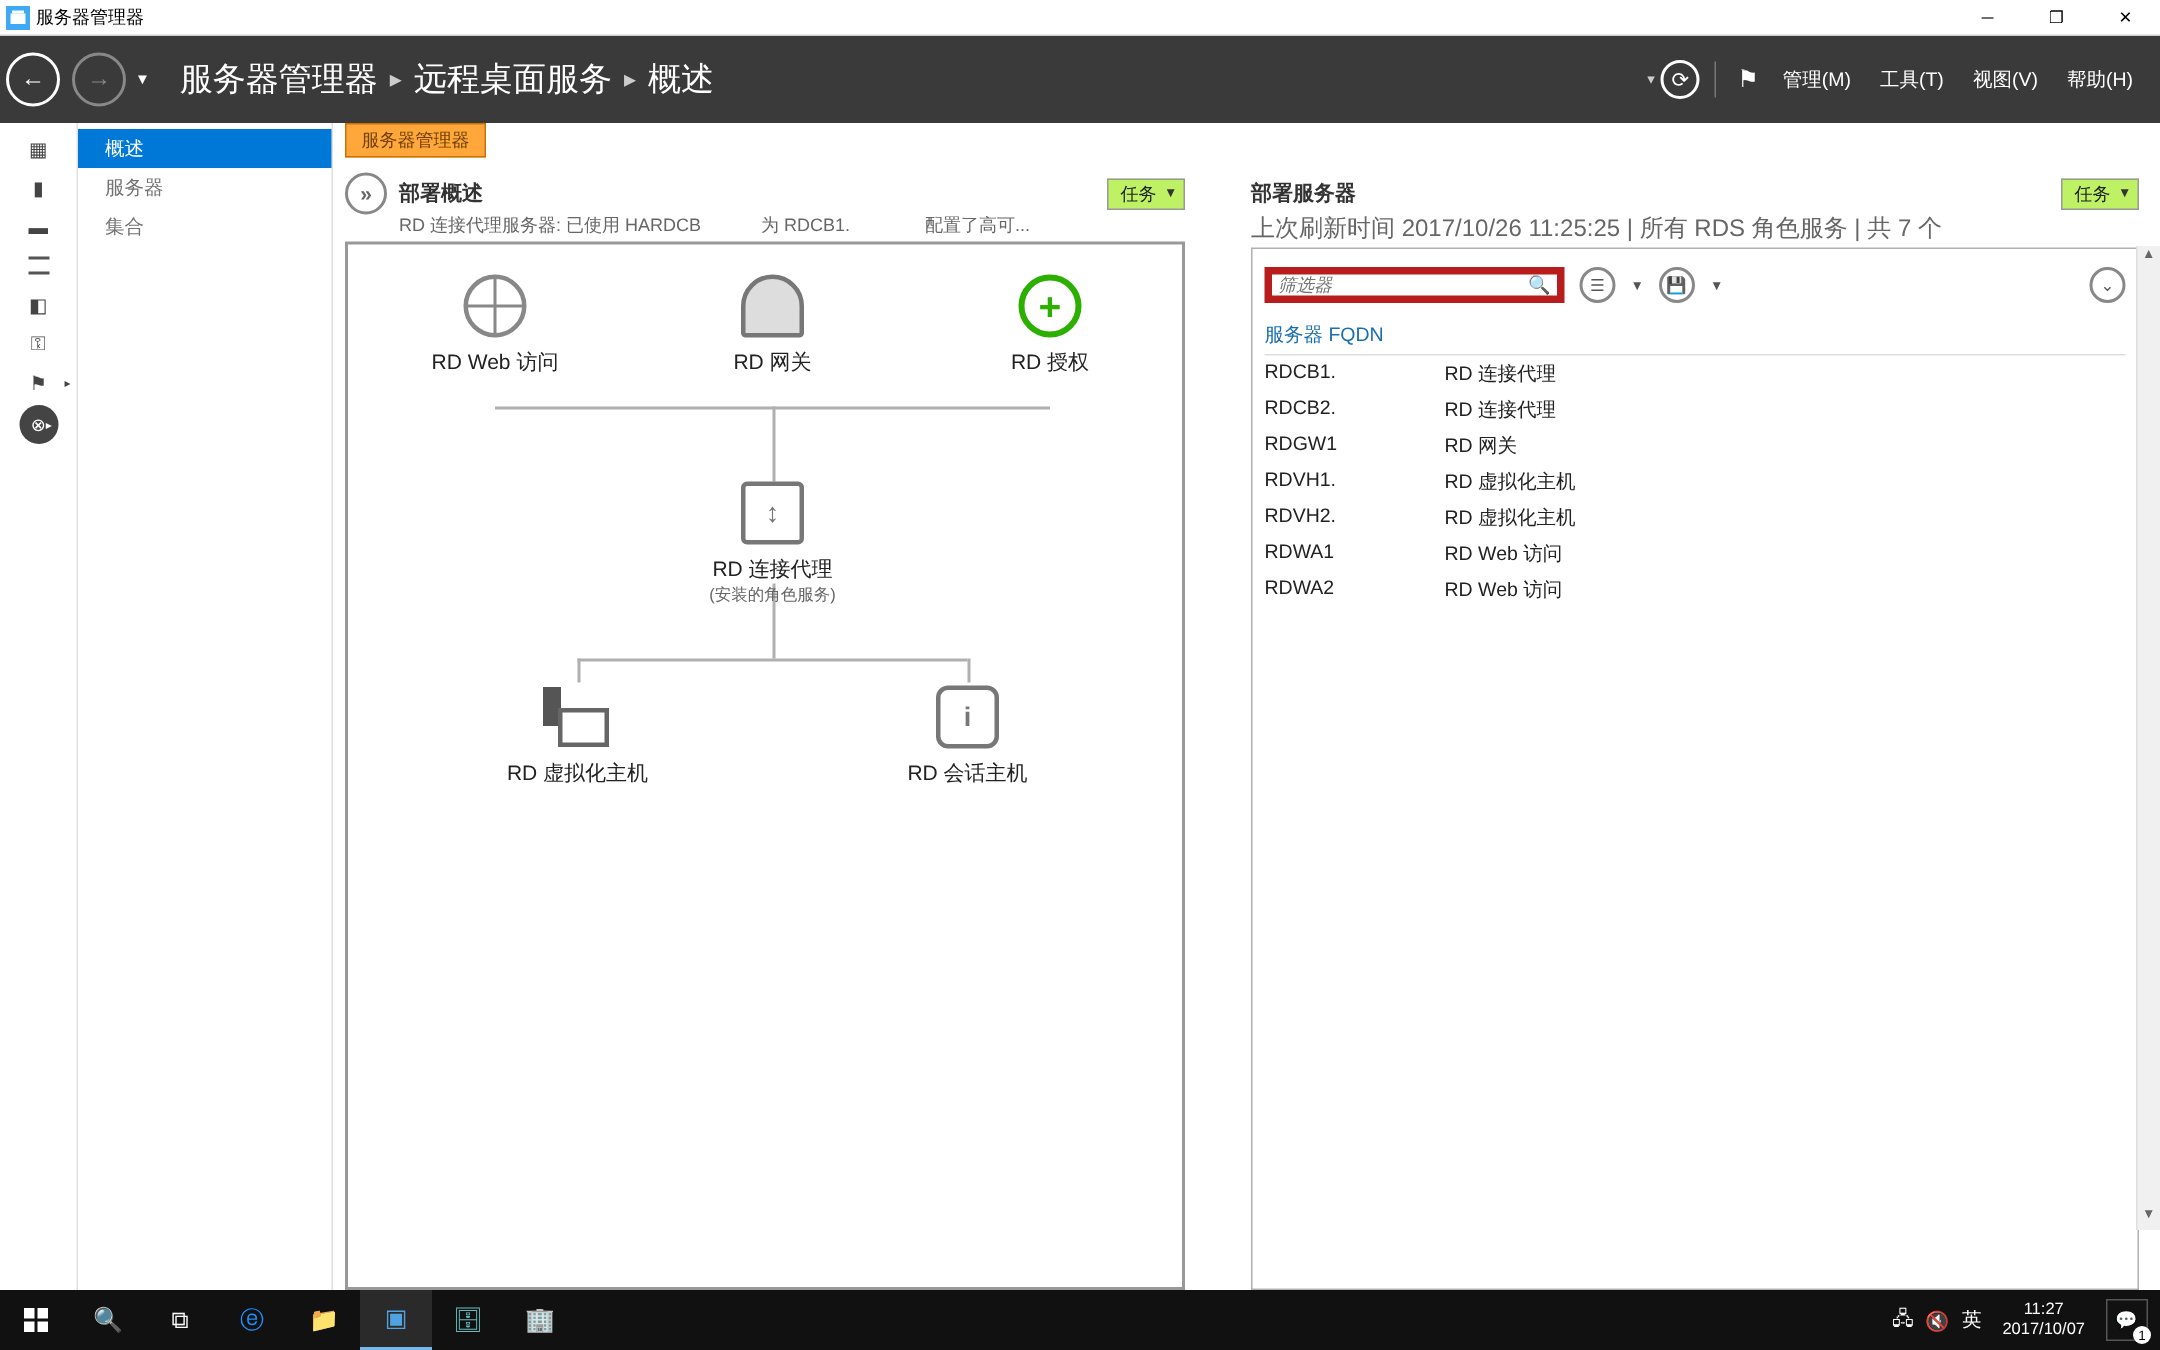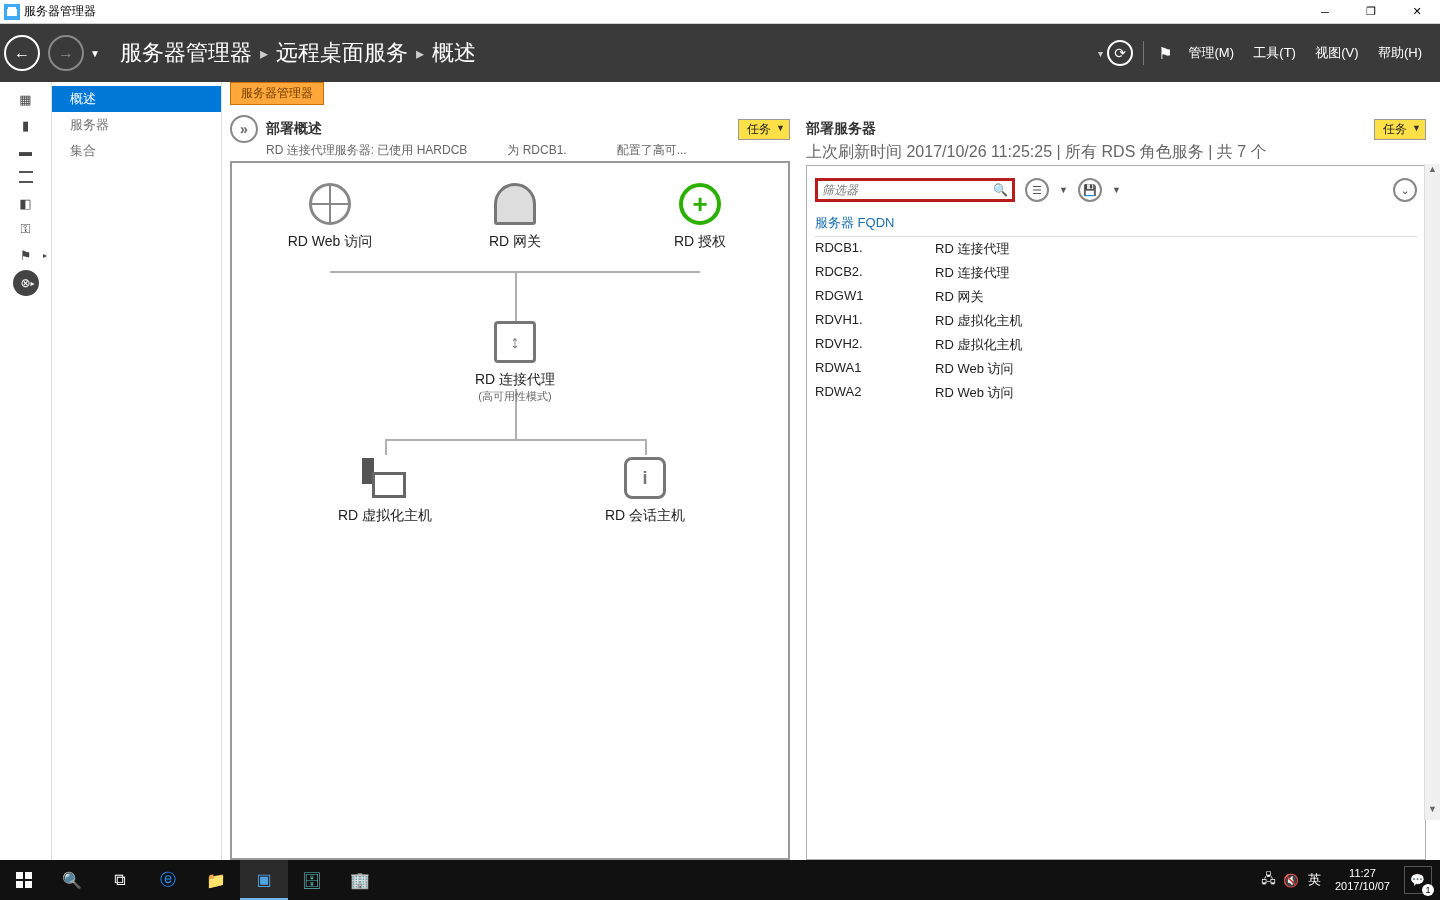--- a/index.html
+++ b/index.html
@@ -39,31 +39,31 @@
 
 
 .sidenav { width:170px; background:#fff; border-right:1px solid #e0e0e0; padding-top:4px; }
 .sidenav .sitem { height:26px; display:flex; align-items:center; padding-left:18px; font-size:13px; color:#737373; cursor:pointer; }
 .sidenav .sitem.active { background:#0078d7; color:#fff; }
 
 
 .main { flex:1; display:flex; gap:16px; padding:0 8px 0 0; overflow:hidden; position:relative; }
 .notice { position:absolute; top:0; left:8px; padding:2px 10px; background:#ffa73b; color:#704000; font-size:12px; border:1px solid #cc7000; z-index:5; }
 
-.panel { display:flex; flex-direction:column; }
+.panel { display:flex; flex-direction:column;margin-left:28px; }
 .panel.left { width:560px; margin-left:8px; }
 .panel.right { flex:1; margin-right:6px; }
 
 .panel-head { display:flex; align-items:center; height:22px; margin-top:36px; }
 .panel-head .ph-icon { width:28px; height:28px; border:2px solid #888; border-radius:50%; display:flex; align-items:center; justify-content:center; margin-right:8px; color:#666; font-size:14px; font-weight:bold; }
 .panel-head .ph-title { font-size:14px; font-weight:bold; color:#333; }
 .panel-sub { font-size:12px; color:#666; margin-left:36px; margin-top:2px; display:flex; align-items:center; }
 .panel-sub-right { font-size:16px; color:#666; margin-top:2px; }
 
-.tasks-btn { border:1px solid #999; padding:1px 18px 1px 8px; font-size:12px; color:#222; background:#fde047; margin-left:auto; position:relative; cursor:pointer; }
+.tasks-btn { border:1px solid #999; padding:1px 18px 1px 8px; font-size:12px; color:#222; background:#bef264; margin-left:auto; position:relative; cursor:pointer; }
 .tasks-btn::after { content:"▼"; position:absolute; right:4px; top:3px; font-size:9px; color:#333; }
 
 .panel-box { flex:1; border:1px solid #b0b0b0; margin-top:2px; background:#fff; padding:8px; position:relative; }
 .panel.left .panel-box { border:2px solid #999; border-top:2px solid #999;}
 .mgmt-row { font-size:12px; color:#666; padding:2px 4px 6px 4px; }
 .mgmt-label { display:inline-block; width:78px; }
 
 
 .diagram { position:relative; height:520px; }
 .dnode { position:absolute; width:140px; text-align:center; }
@@ -77,21 +77,21 @@
 .plus-circle { width:42px; height:42px; border:4px solid #2bb000; border-radius:50%; color:#2bb000; font-size:26px; font-weight:bold; display:flex; align-items:center; justify-content:center; }
 .broker { width:42px; height:42px; border:3px solid #777; border-radius:4px; display:flex; align-items:center; justify-content:center; color:#777; font-size:18px; font-weight:bold;}
 .info-bubble { width:42px; height:42px; border:3px solid #777; border-radius:8px; display:flex; align-items:center; justify-content:center; color:#777; font-size:18px; font-weight:bold;}
 .vhost { position:relative; width:50px; height:40px; }
 .vhost .mon { position:absolute; bottom:0; left:10px; width:34px; height:26px; border:3px solid #666; background:#fff;}
 .vhost .srv { position:absolute; top:0; left:0; width:12px; height:26px; background:#555;}
 .conn-line { position:absolute; background:#b0b0b0; }
 
 
 .rtoolbar { display:flex; align-items:center; gap:10px; padding:4px 0 8px 0; }
-.filter-box { flex:0 0 200px; border:3px solid #b91c1c; height:24px; display:flex; align-items:center; padding:0 4px; }
+.filter-box { flex:0 0 200px; border:5px solid #b91c1c; height:24px; display:flex; align-items:center; padding:0 4px; }
 .filter-box input { border:none; outline:none; flex:1; font-size:12px; background:transparent; font-style:italic; color:#666;}
 .rt-btn { width:24px; height:24px; border:2px solid #888; border-radius:50%; display:flex; align-items:center; justify-content:center; font-size:11px; color:#555; cursor:pointer;}
 .rt-expand { margin-left:auto; }
 
 .rt-headers { display:flex; border-bottom:1px solid #ddd; padding:4px 0;flex-direction:column; }
 .rt-headers .col { color:#1a6fb0; font-size:13px; cursor:pointer; }
 .col1 { width:120px; }
 .col2 { flex:1; }
 .rt-row { display:flex; padding:3px 0; font-size:13px; color:#222; }
 
@@ -235,21 +235,21 @@
             <div class="dicon">
                 <div class="plus-circle">+</div>
               </div>
             <div class="dlabel">RD 授权</div>
           </div>
           <div class="dnode" style="left:205px; top:148px;">
             <div class="dicon">
                 <div class="broker">↕</div>
               </div>
             <div class="dlabel">RD 连接代理</div>
-            <div class="dsub">(高可用性模式)</div>
+            <div class="dsub">(安装的角色服务)</div>
           </div>
           <div class="dnode" style="left:75px; top:284px;">
             <div class="dicon">
                 <div class="vhost">
                   <div class="srv"></div>
                   <div class="mon"></div>
                 </div>
               </div>
             <div class="dlabel">RD 虚拟化主机</div>
           </div>

